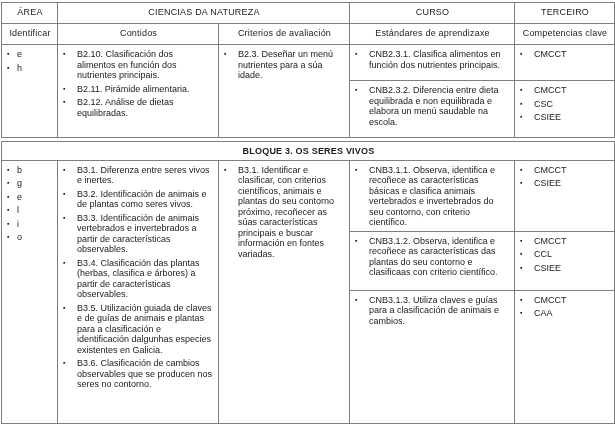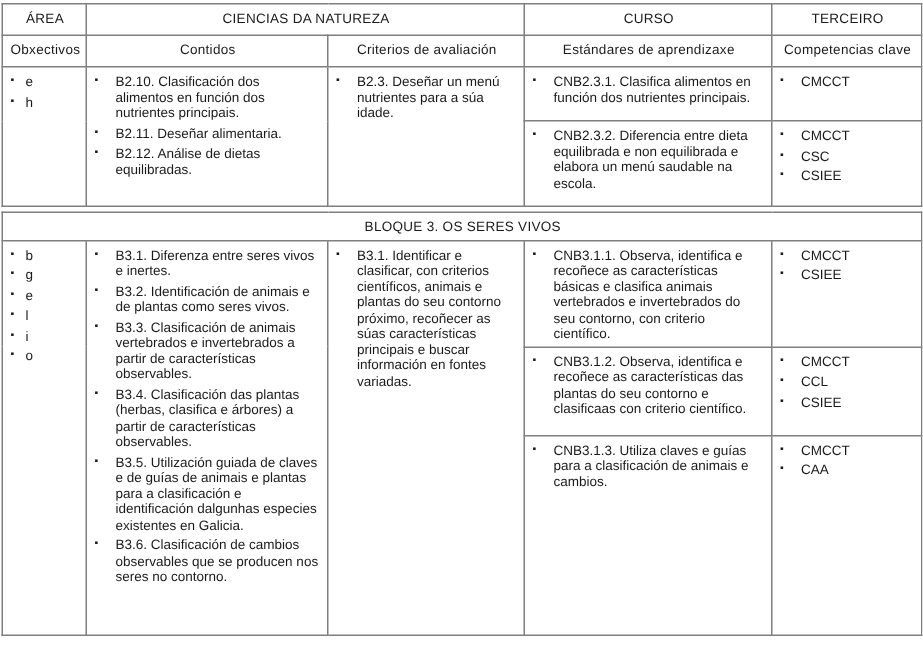--- a/index.html
+++ b/index.html
@@ -17,20 +17,21 @@
     border:1px solid #7f7f7f;vertical-align:top;
     padding:4px 4px 3px 5px;overflow:hidden;
   }
   td.hc{
     text-align:center;vertical-align:middle;padding:2px 2px;
     letter-spacing:0.2px;
   }
   td.band{
     text-align:center;vertical-align:middle;padding:2px;
     letter-spacing:0.2px;
+    font-weight:bold;
   }
   .gap{height:3px;}
   .li{display:flex;align-items:flex-start;margin-top:0;}
   .li + .li{margin-top:3px;}
   .li::before{
     content:"▪";flex:0 0 14px;width:14px;font-size:7px;line-height:10.5px;
     color:#1a1a1a;
   }
   .obx .li::before{flex-basis:10px;width:10px;}
   .li .txt{flex:1 1 auto;}
@@ -49,41 +50,41 @@
         <col style="width:100px">
     </colgroup>
     <tbody>
         <tr style="height:21px">
       <td class="hc">ÁREA</td>
       <td class="hc" colspan="2">CIENCIAS DA NATUREZA</td>
       <td class="hc">CURSO</td>
       <td class="hc">TERCEIRO</td>
     </tr>
     <tr style="height:21px">
-      <td class="hc">Obxectivos</td>
+      <td class="hc">Identificar</td>
       <td class="hc">Contidos</td>
       <td class="hc">Criterios de avaliación</td>
       <td class="hc">Estándares de aprendizaxe</td>
       <td class="hc">Competencias clave</td>
     </tr>
     <tr style="height:36px">
       <td rowspan="2" class="obx">
         <div class="li">
               <span class="txt">e</span>
             </div>
         <div class="li">
               <span class="txt">h</span>
             </div>
       </td>
       <td rowspan="2">
         <div class="li">
               <span class="txt">B2.10. Clasificación dos alimentos en función dos nutrientes principais.</span>
             </div>
         <div class="li">
-              <span class="txt">B2.11. Deseñar alimentaria.</span>
+              <span class="txt">B2.11. Pirámide alimentaria.</span>
             </div>
         <div class="li">
               <span class="txt">B2.12. Análise de dietas equilibradas.</span>
             </div>
       </td>
       <td rowspan="2">
         <div class="li">
               <span class="txt">B2.3. Deseñar un menú nutrientes para a súa idade.</span>
             </div>
       </td>
@@ -155,21 +156,21 @@
             </div>
       </td>
       <td rowspan="3">
         <div class="li">
               <span class="txt">B3.1. Diferenza entre seres vivos e inertes.</span>
             </div>
         <div class="li">
               <span class="txt">B3.2. Identificación de animais e de plantas como seres vivos.</span>
             </div>
         <div class="li">
-              <span class="txt">B3.3. Clasificación de animais vertebrados e invertebrados a partir de características observables.</span>
+              <span class="txt">B3.3. Identificación de animais vertebrados e invertebrados a partir de características observables.</span>
             </div>
         <div class="li">
               <span class="txt">B3.4. Clasificación das plantas (herbas, clasifica e árbores) a partir de características observables.</span>
             </div>
         <div class="li">
               <span class="txt">B3.5. Utilización guiada de claves e de guías de animais e plantas para a clasificación e identificación dalgunhas especies existentes en Galicia.</span>
             </div>
         <div class="li">
               <span class="txt">B3.6. Clasificación de cambios observables que se producen nos seres no contorno.</span>
             </div>

